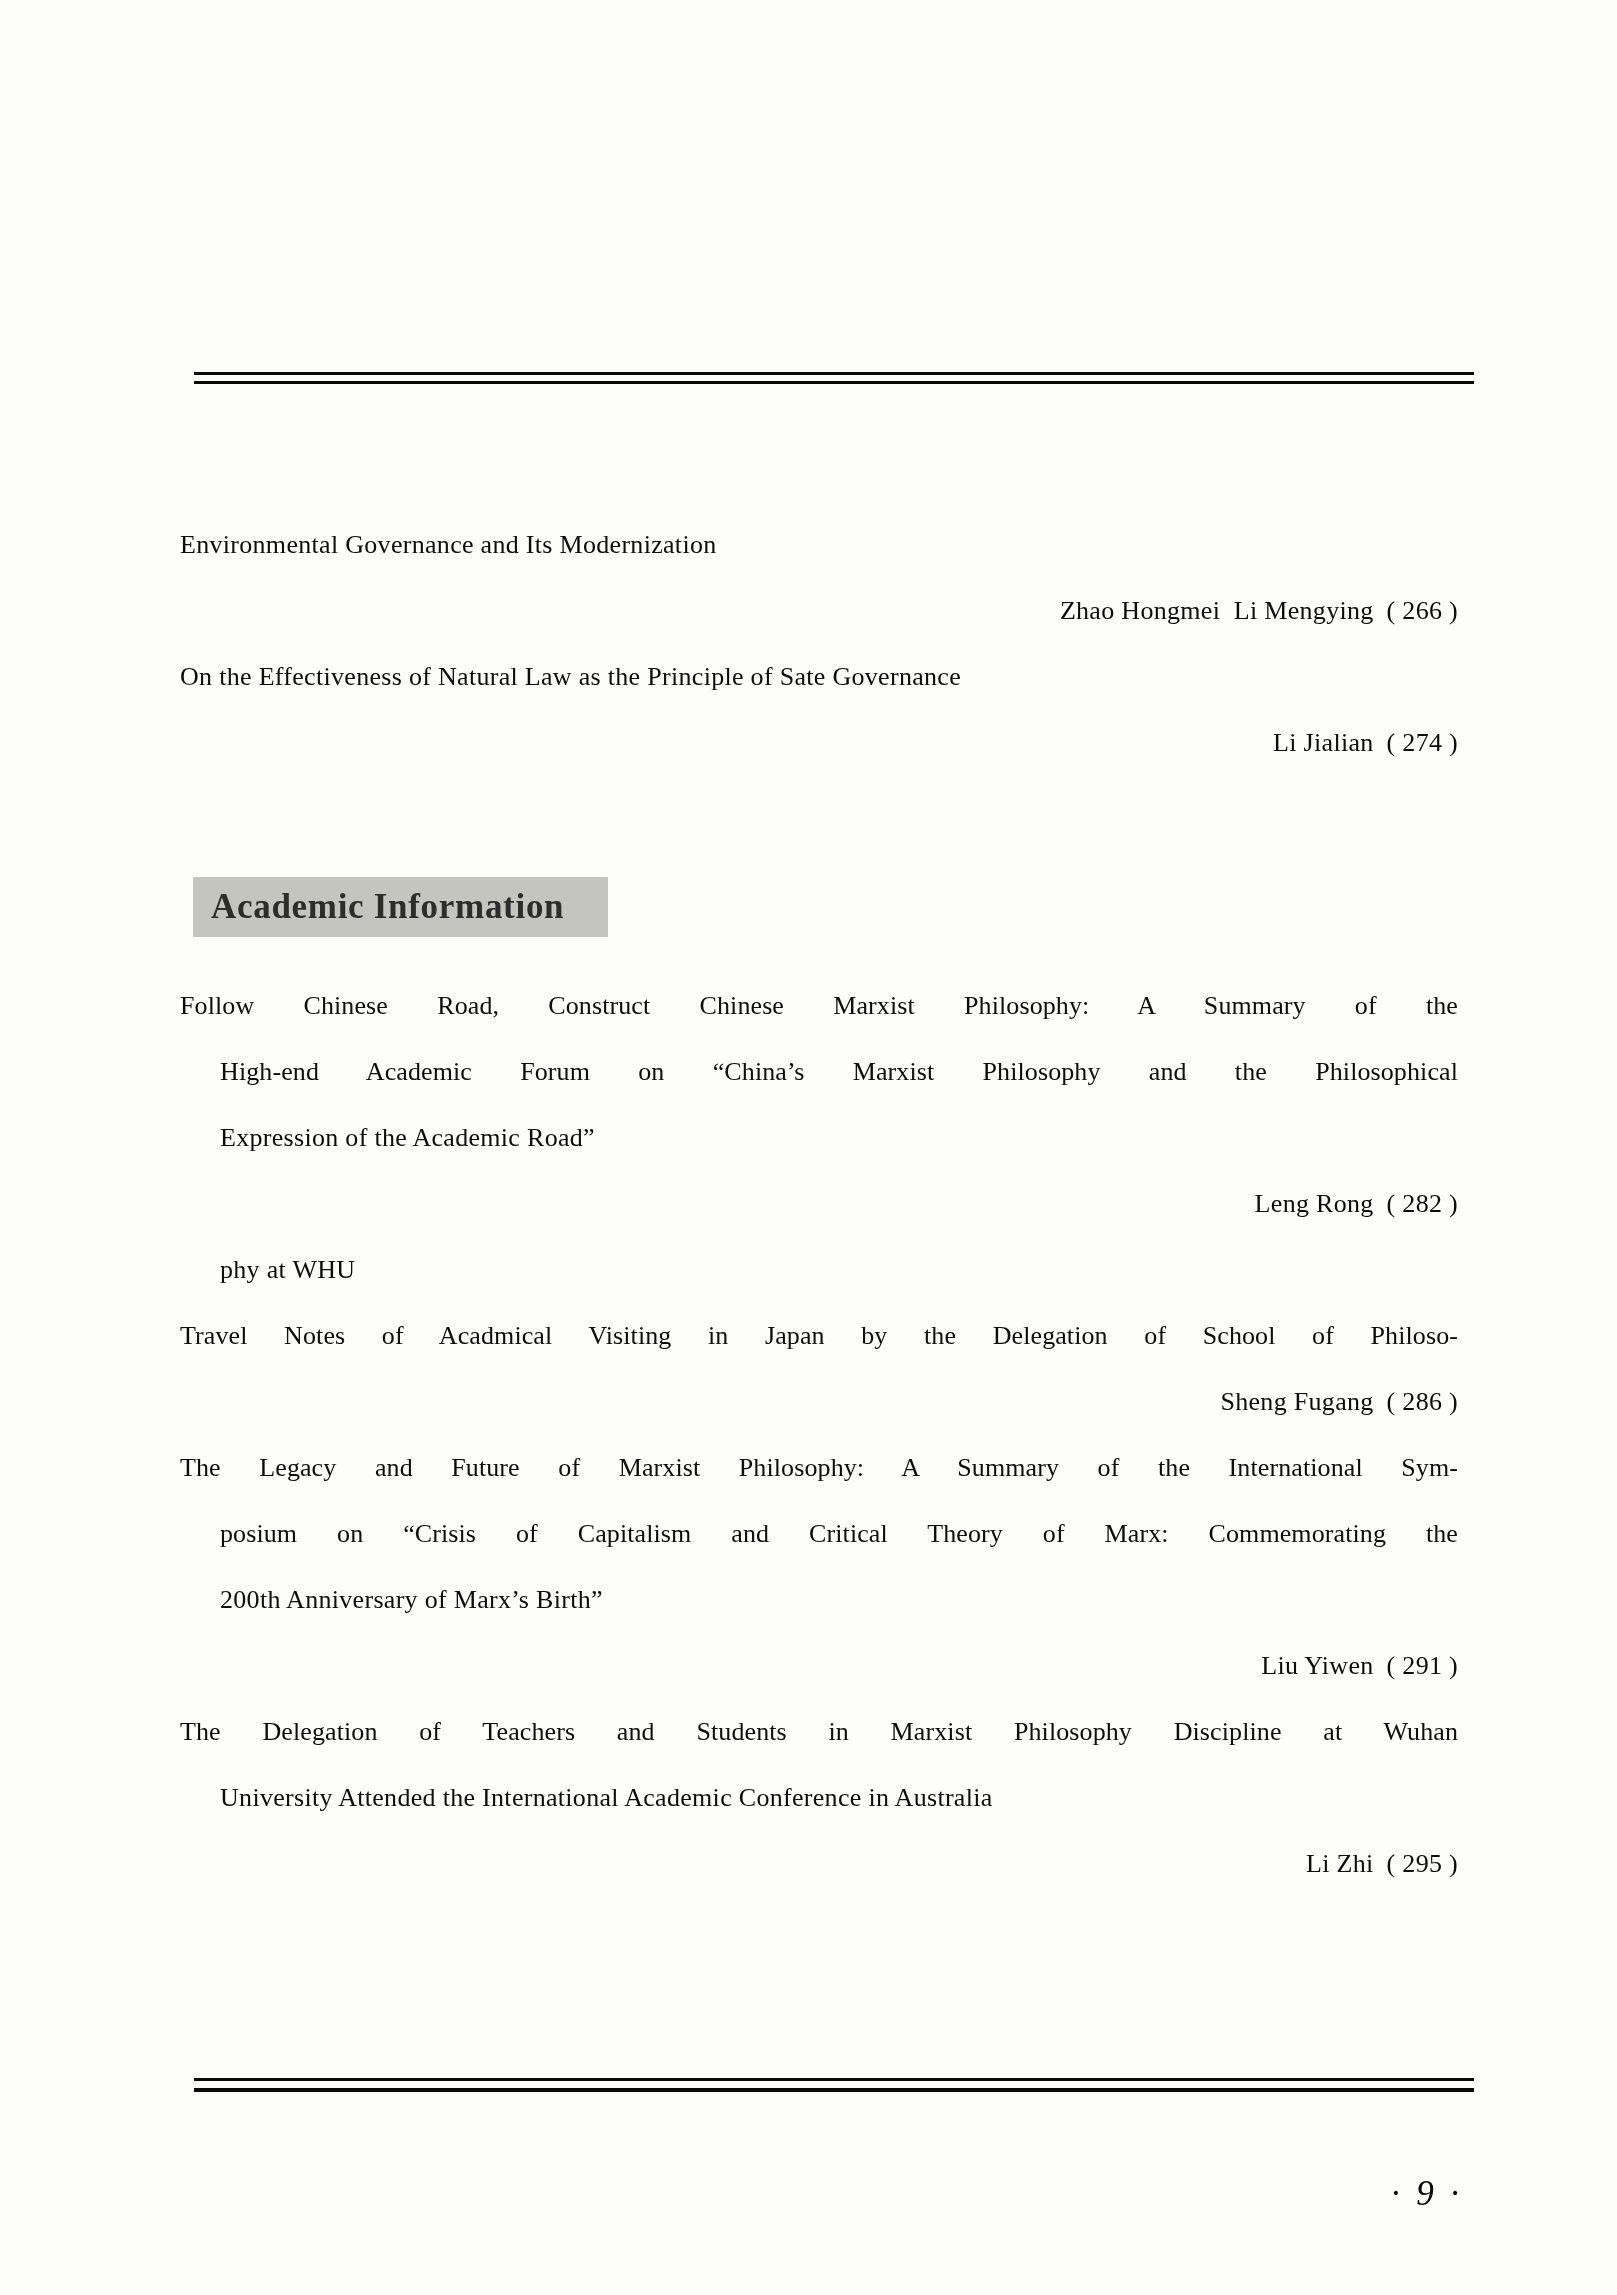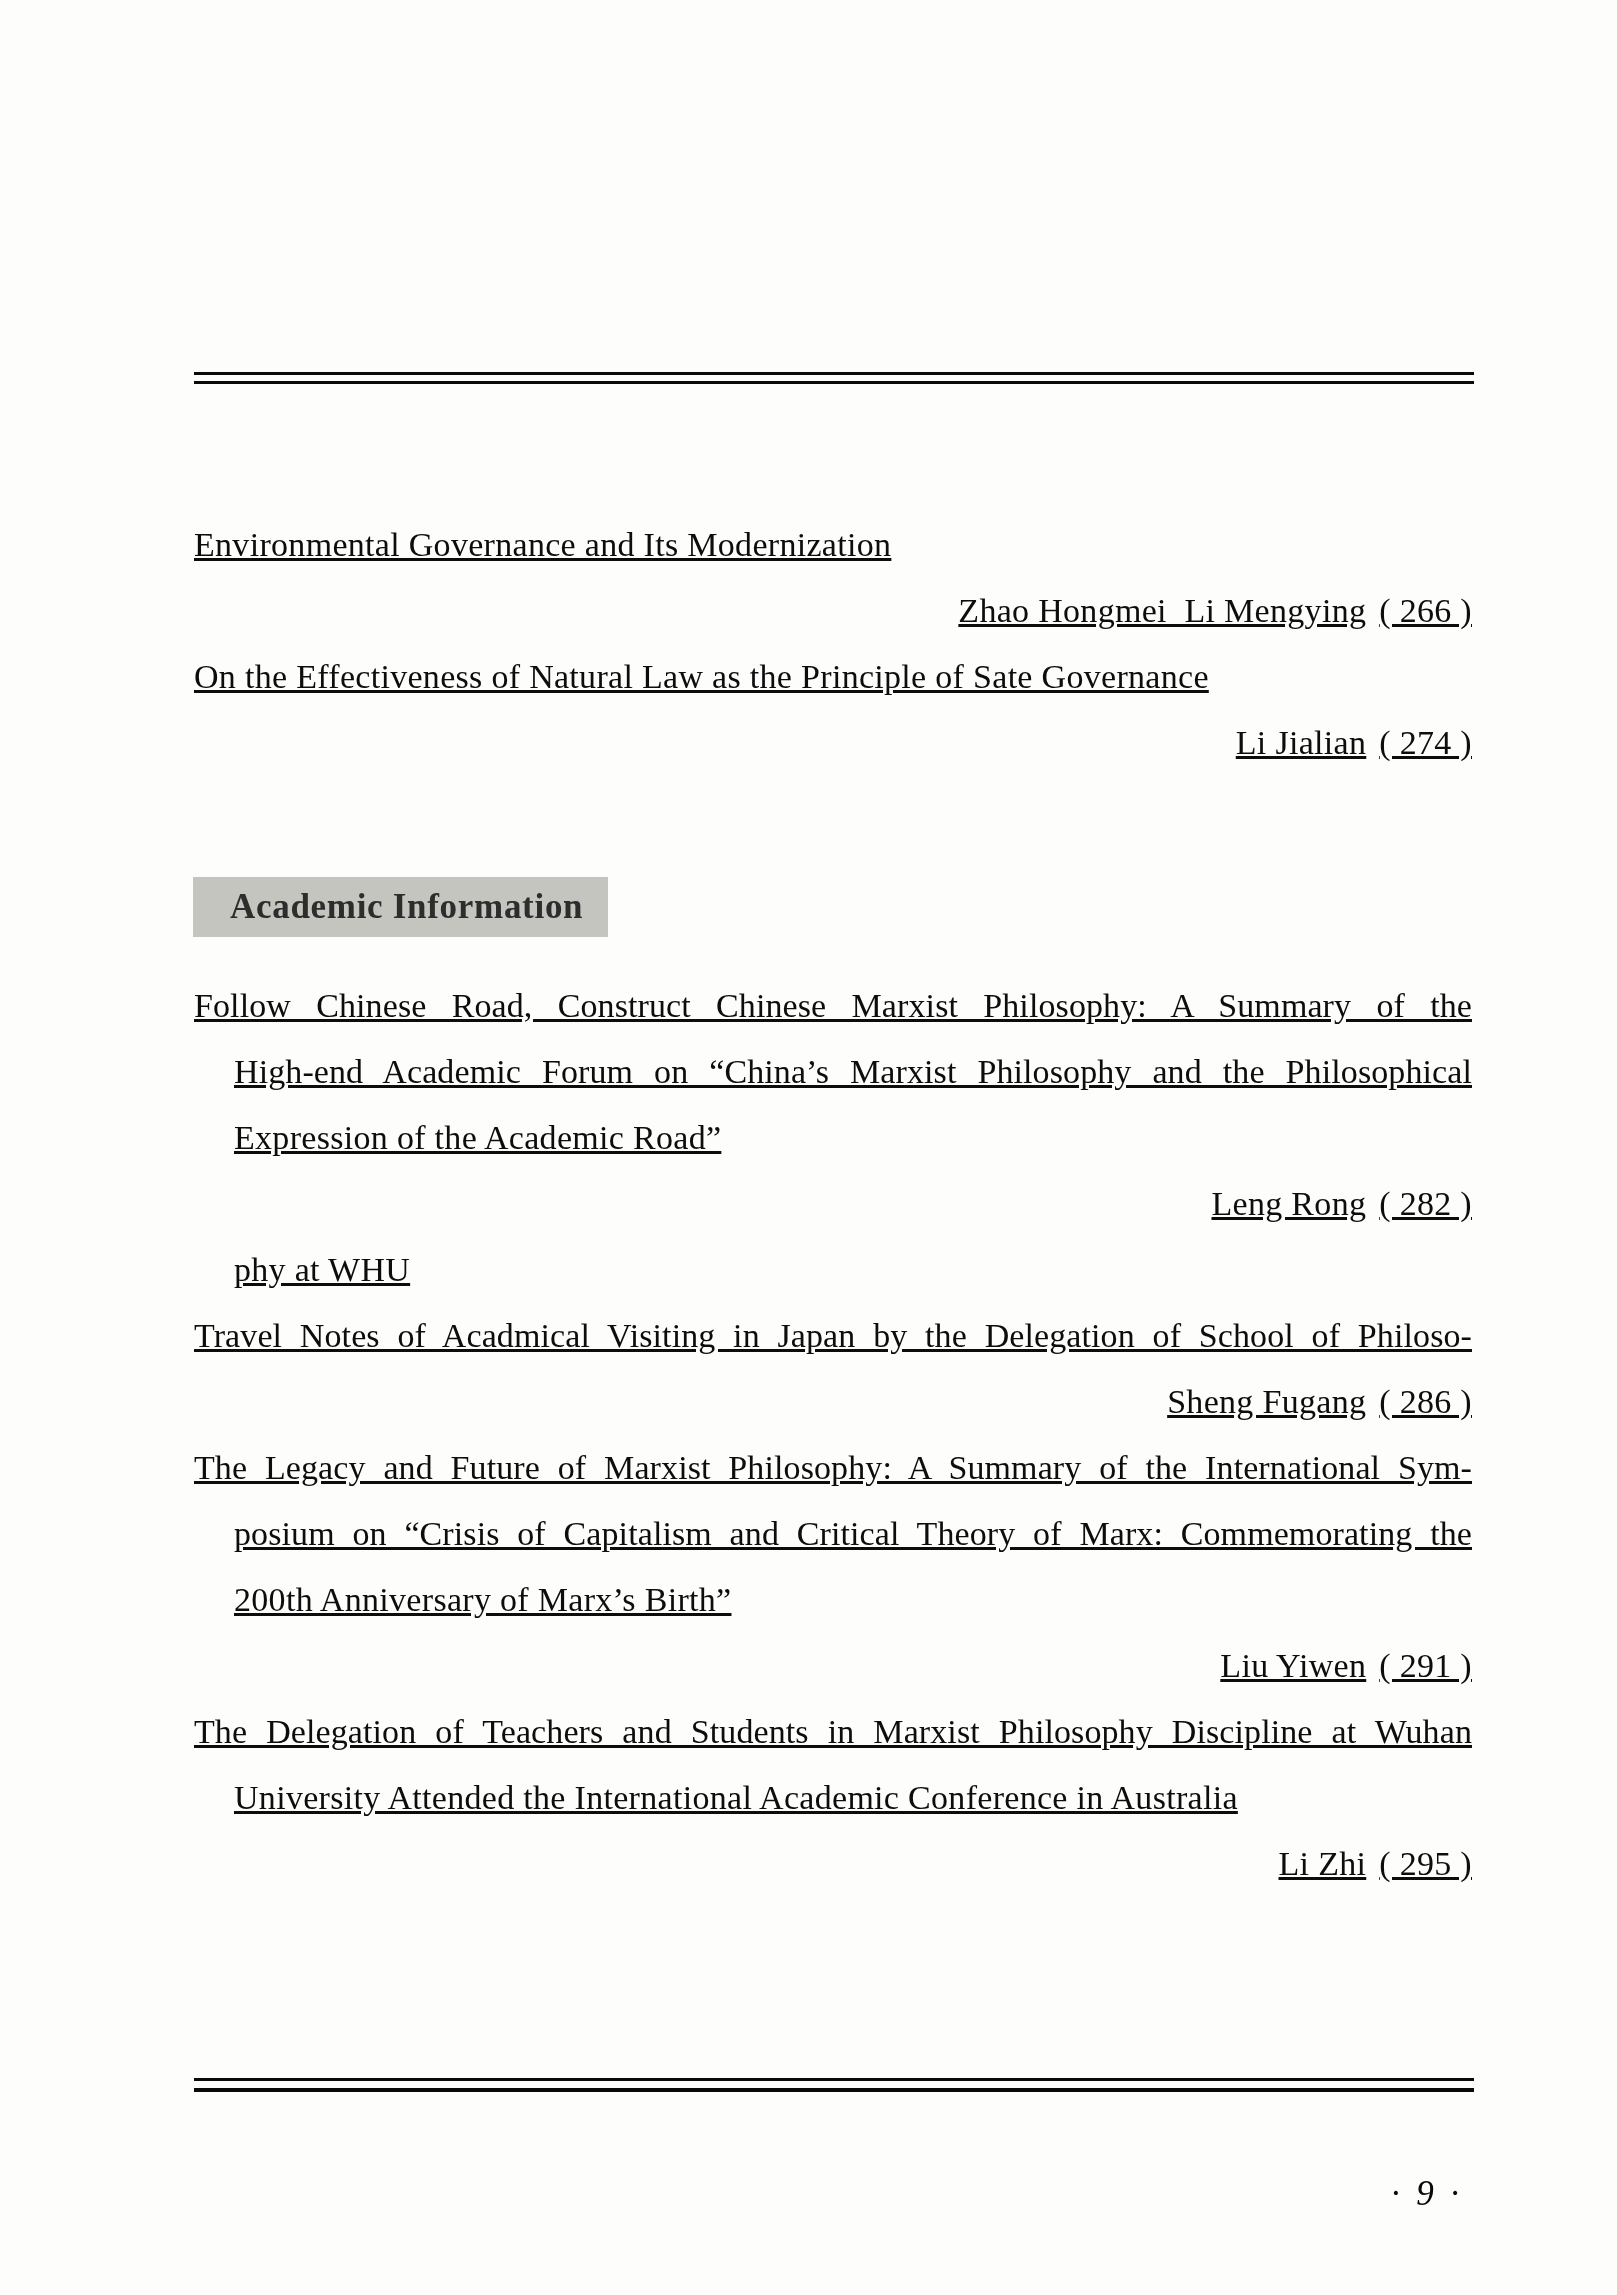--- a/index.html
+++ b/index.html
@@ -22,24 +22,23 @@
     width: 1280px;
     background: #0a0a0a;
   }
   .rule.top-1    { top: 372px;  height: 2.6px; }
   .rule.top-2    { top: 381px;  height: 2.6px; }
   .rule.bottom-1 { top: 2078px; height: 2.6px; }
   .rule.bottom-2 { top: 2088px; height: 3.9px; }
 
   .toc-block {
     position: absolute;
-    left: 194px;
+    left: 180px;
     width: 1278px;
-    font-size: 34px;
-    text-decoration: underline;
+    font-size: 26px;
   }
   .toc-block.block-a { top: 512px;  line-height: 66px; }
   .toc-block.block-b { top: 973px; line-height: 66px; }
 
   .line {
     white-space: pre-wrap;
     letter-spacing: 0.3px;
   }
   .line.cont { margin-left: 40px; }
   .line.just {
@@ -54,21 +53,21 @@
 
   .section-heading-box {
     position: absolute;
     left: 193px;
     top: 877px;
     width: 415px;
     height: 60px;
     background: #c5c5bf;
     display: flex;
     align-items: center;
-    padding-left: 37px;
+    padding-left: 18px;
     box-sizing: border-box;
   }
   .section-heading-text {
     font-size: 35px;
     font-weight: bold;
     color: #2d2d2d;
     letter-spacing: 0.7px;
     white-space: nowrap;
   }
 

